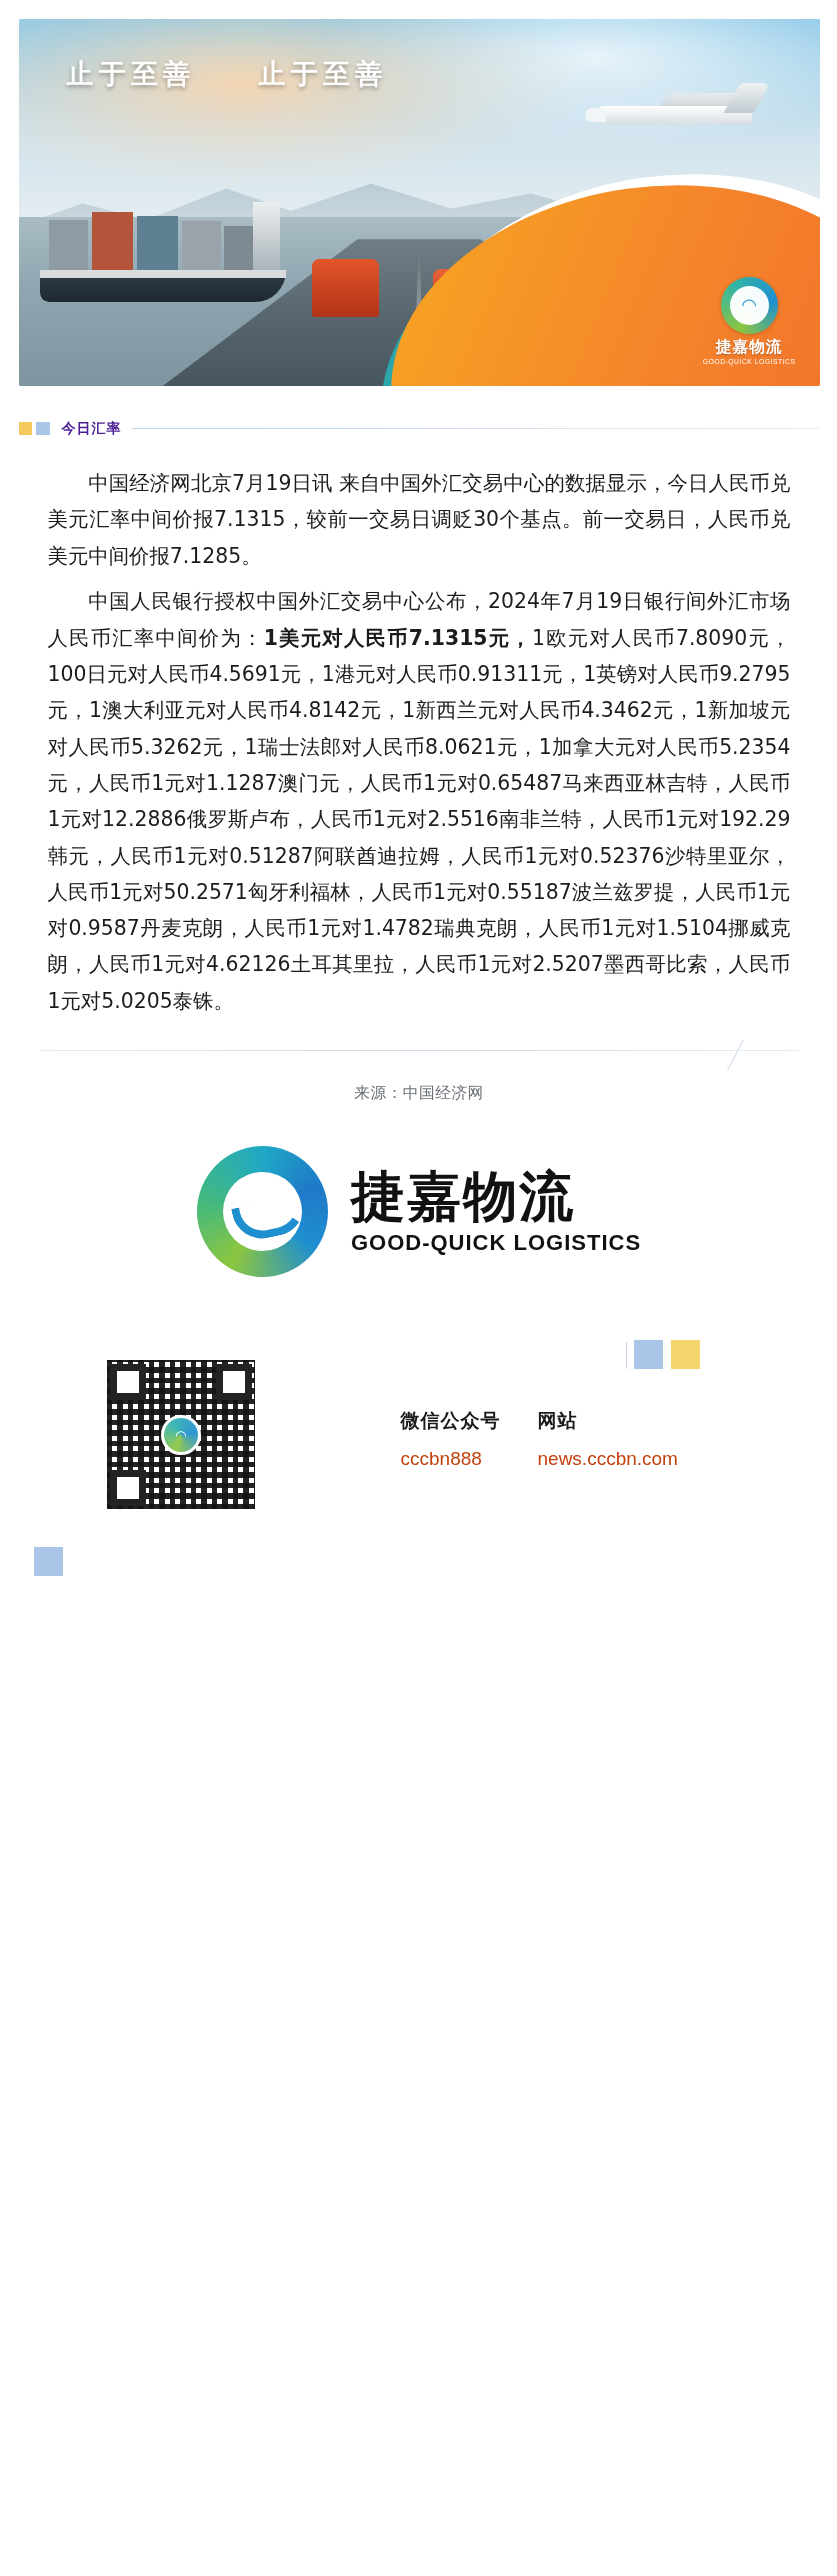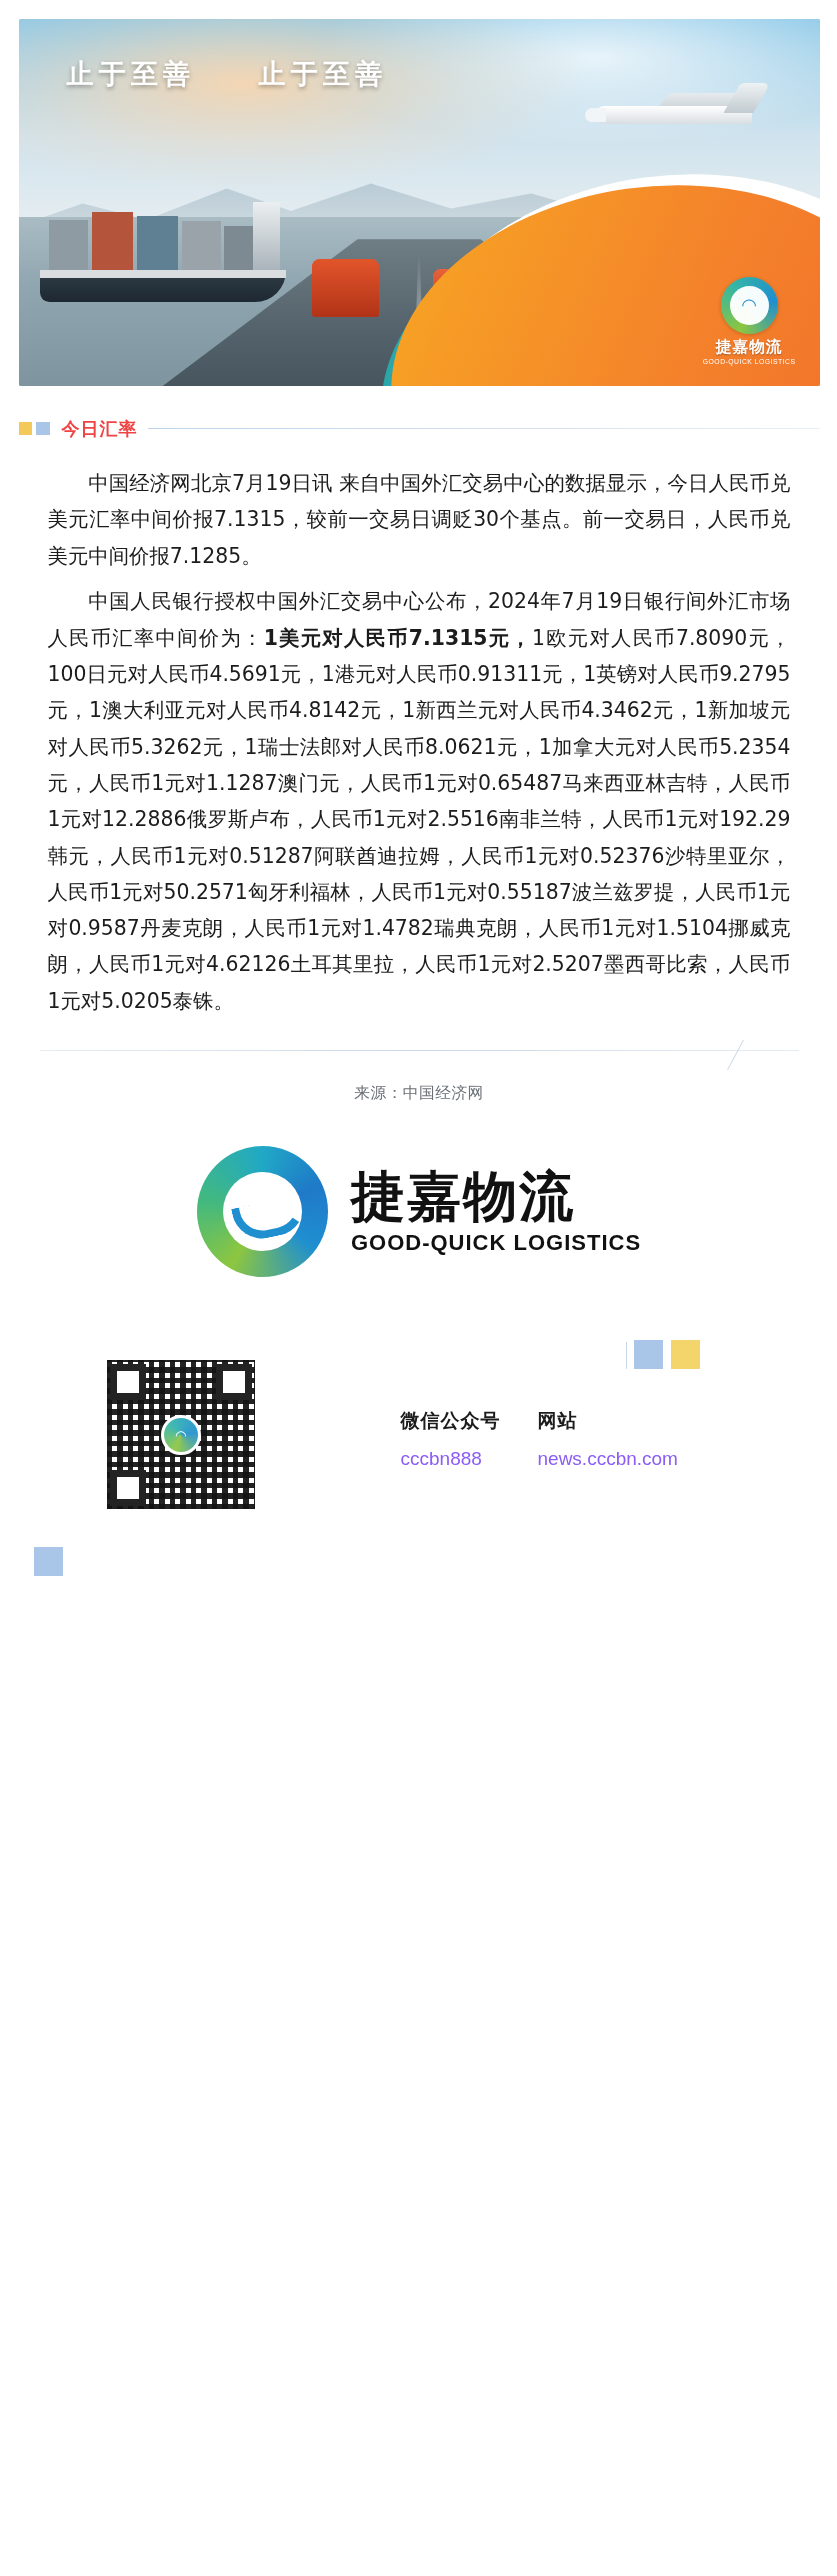--- a/index.html
+++ b/index.html
@@ -250,22 +250,22 @@
     height: 37px;
     position: relative;
   }
   .section-title .sq {
     width: 13.6px; height: 13.6px;
     margin-right: 4.2px;
   }
   .section-title .sq.a { background: #f3c95b; }
   .section-title .sq.b { background: #a9c6e8; margin-right: 11.5px; }
   .section-title .title-text {
-    font-size: 18px;
-    color: #ef4444;
+    font-size: 14px;
+    color: #4c1d95;
     font-weight: bold;
     letter-spacing: 1px;
     white-space: nowrap;
   }
   .section-title .rule {
     flex: 1;
     height: 1px;
     margin-left: 10.5px;
     background: linear-gradient(to right, #bcd3ea, #e7eef6);
   }
@@ -446,21 +446,21 @@
   }
   .footer .links .col .label {
     font-size: 19px;
     color: #1c1c1c;
     letter-spacing: 1px;
     white-space: nowrap;
     font-weight: bold;
   }
   .footer .links .col .value {
     font-size: 19px;
-    color: #8b5cf6;
+    color: #c2410c;
     margin-top: 13.6px;
     white-space: nowrap;
   }
 </style>
 </head>
 <body>
 
 <div class="page">
 
   <div class="hero">

